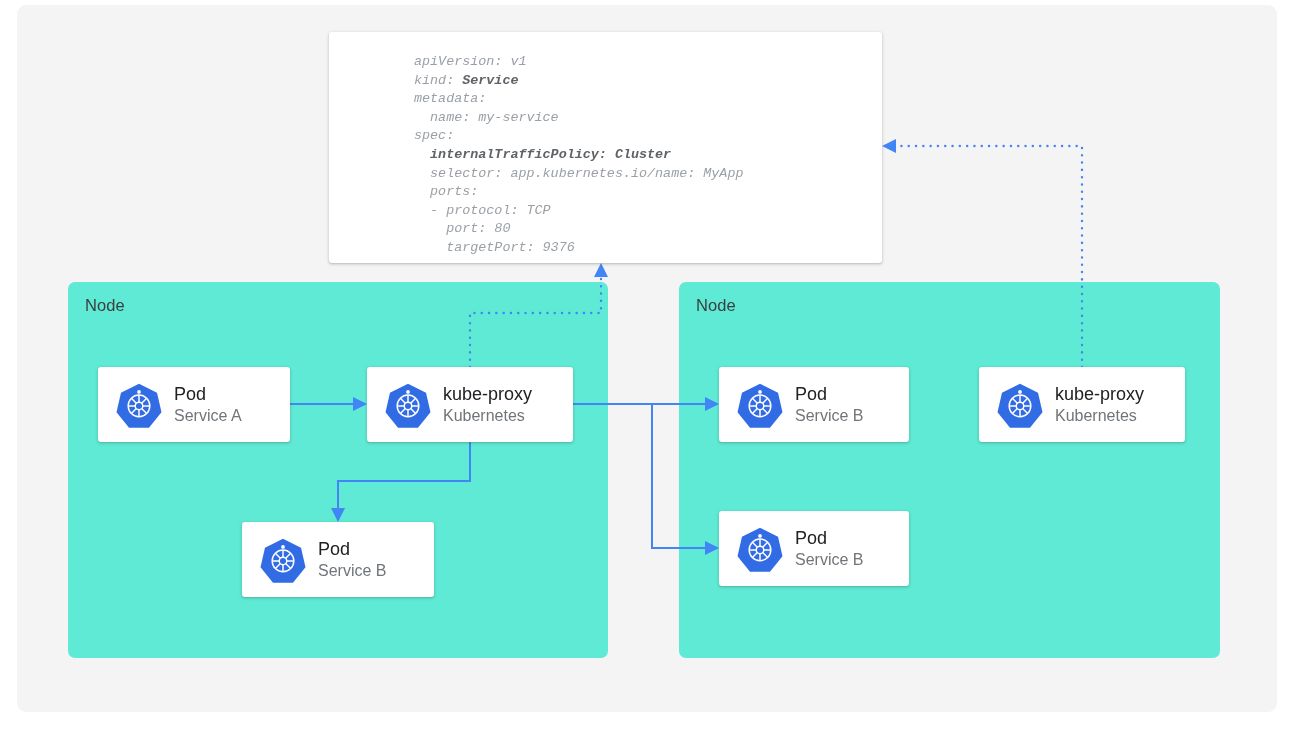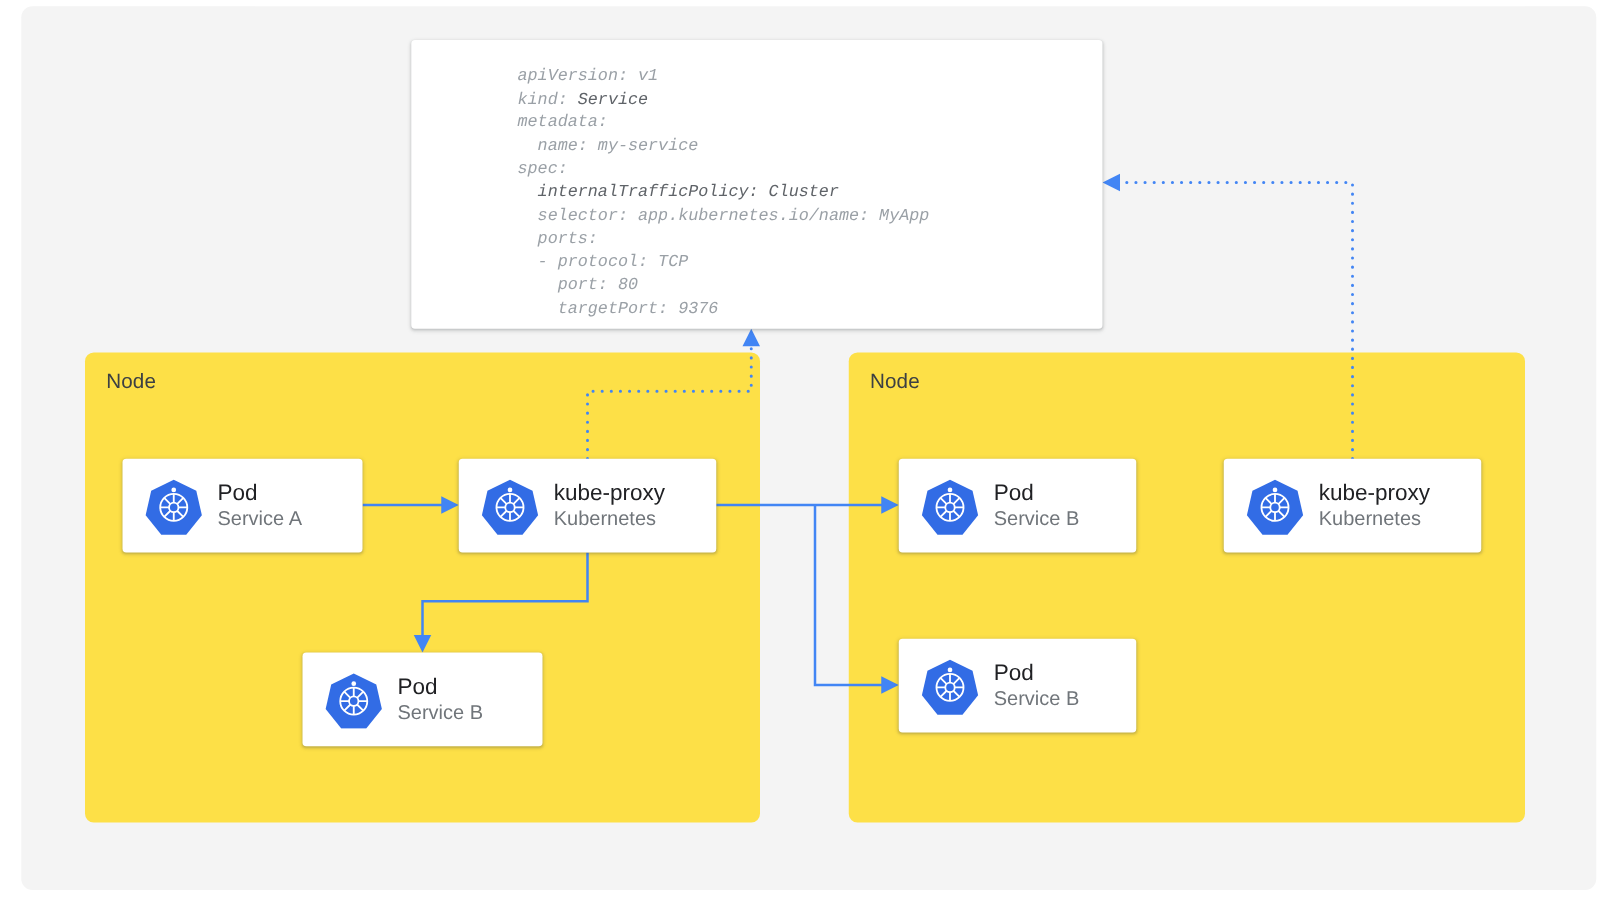--- a/index.html
+++ b/index.html
@@ -31,21 +31,21 @@
     top: 5px;
     width: 1260px;
     height: 707px;
     background: #f4f4f4;
     border-radius: 9px;
   }
 
   
   .node-box {
     position: absolute;
-    background: #fde047;
+    background: #5eead4;
     border-radius: 7px;
   }
   .node-box .node-label {
     position: absolute;
     left: 17px;
     top: 14px;
     font-size: 16.5px;
     color: #3c4043;
     letter-spacing: 0.1px;
     white-space: nowrap;
@@ -118,21 +118,21 @@
     top: 21px;
     margin: 0;
     font-family: "Liberation Mono", "DejaVu Sans Mono", monospace;
     font-size: 13.4px;
     line-height: 18.6px;
     font-style: italic;
     color: #9aa0a6;
     white-space: pre;
   }
   #yaml-code .ln { display: block; }
-  #yaml-code .b { font-weight: normal; color: #5f6368; }
+  #yaml-code .b { font-weight: bold; color: #5f6368; }
 
   svg .solid-line {
     fill: none;
     stroke: #4285f4;
     stroke-width: 2;
   }
   svg .dot-line {
     fill: none;
     stroke: #4285f4;
     stroke-width: 2.4;

